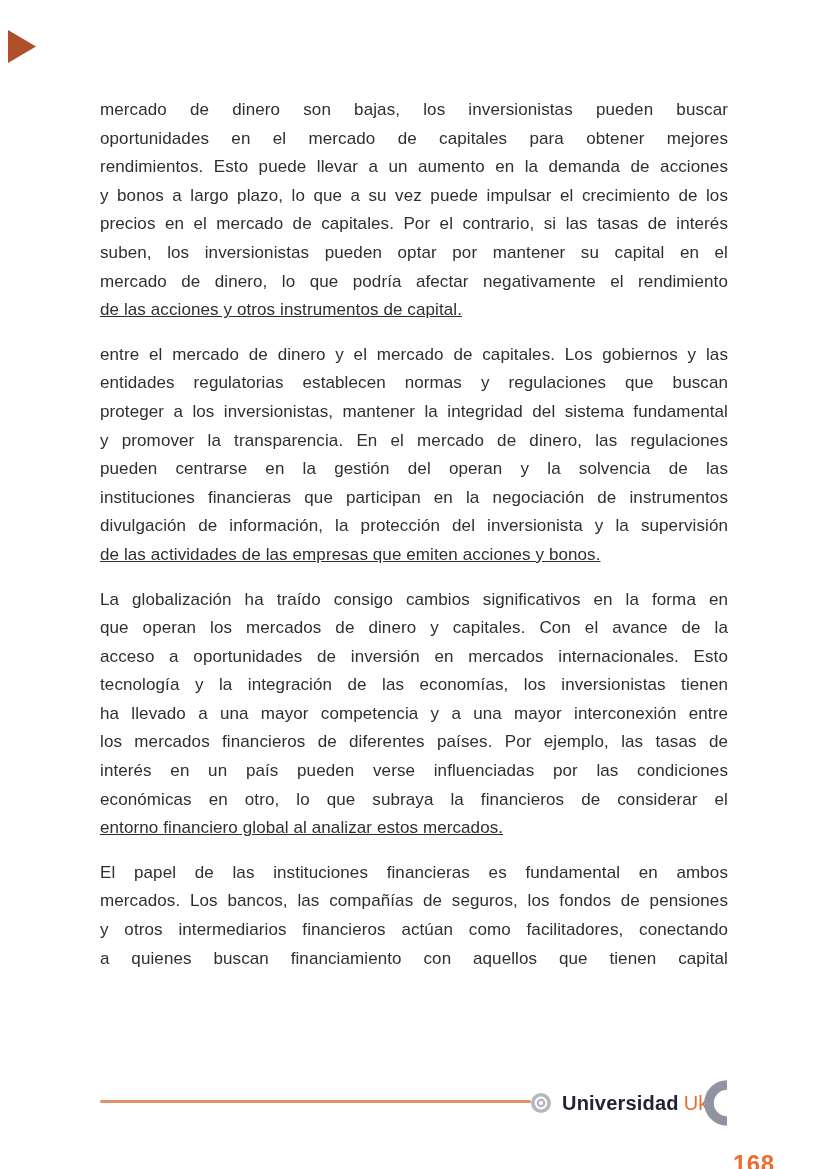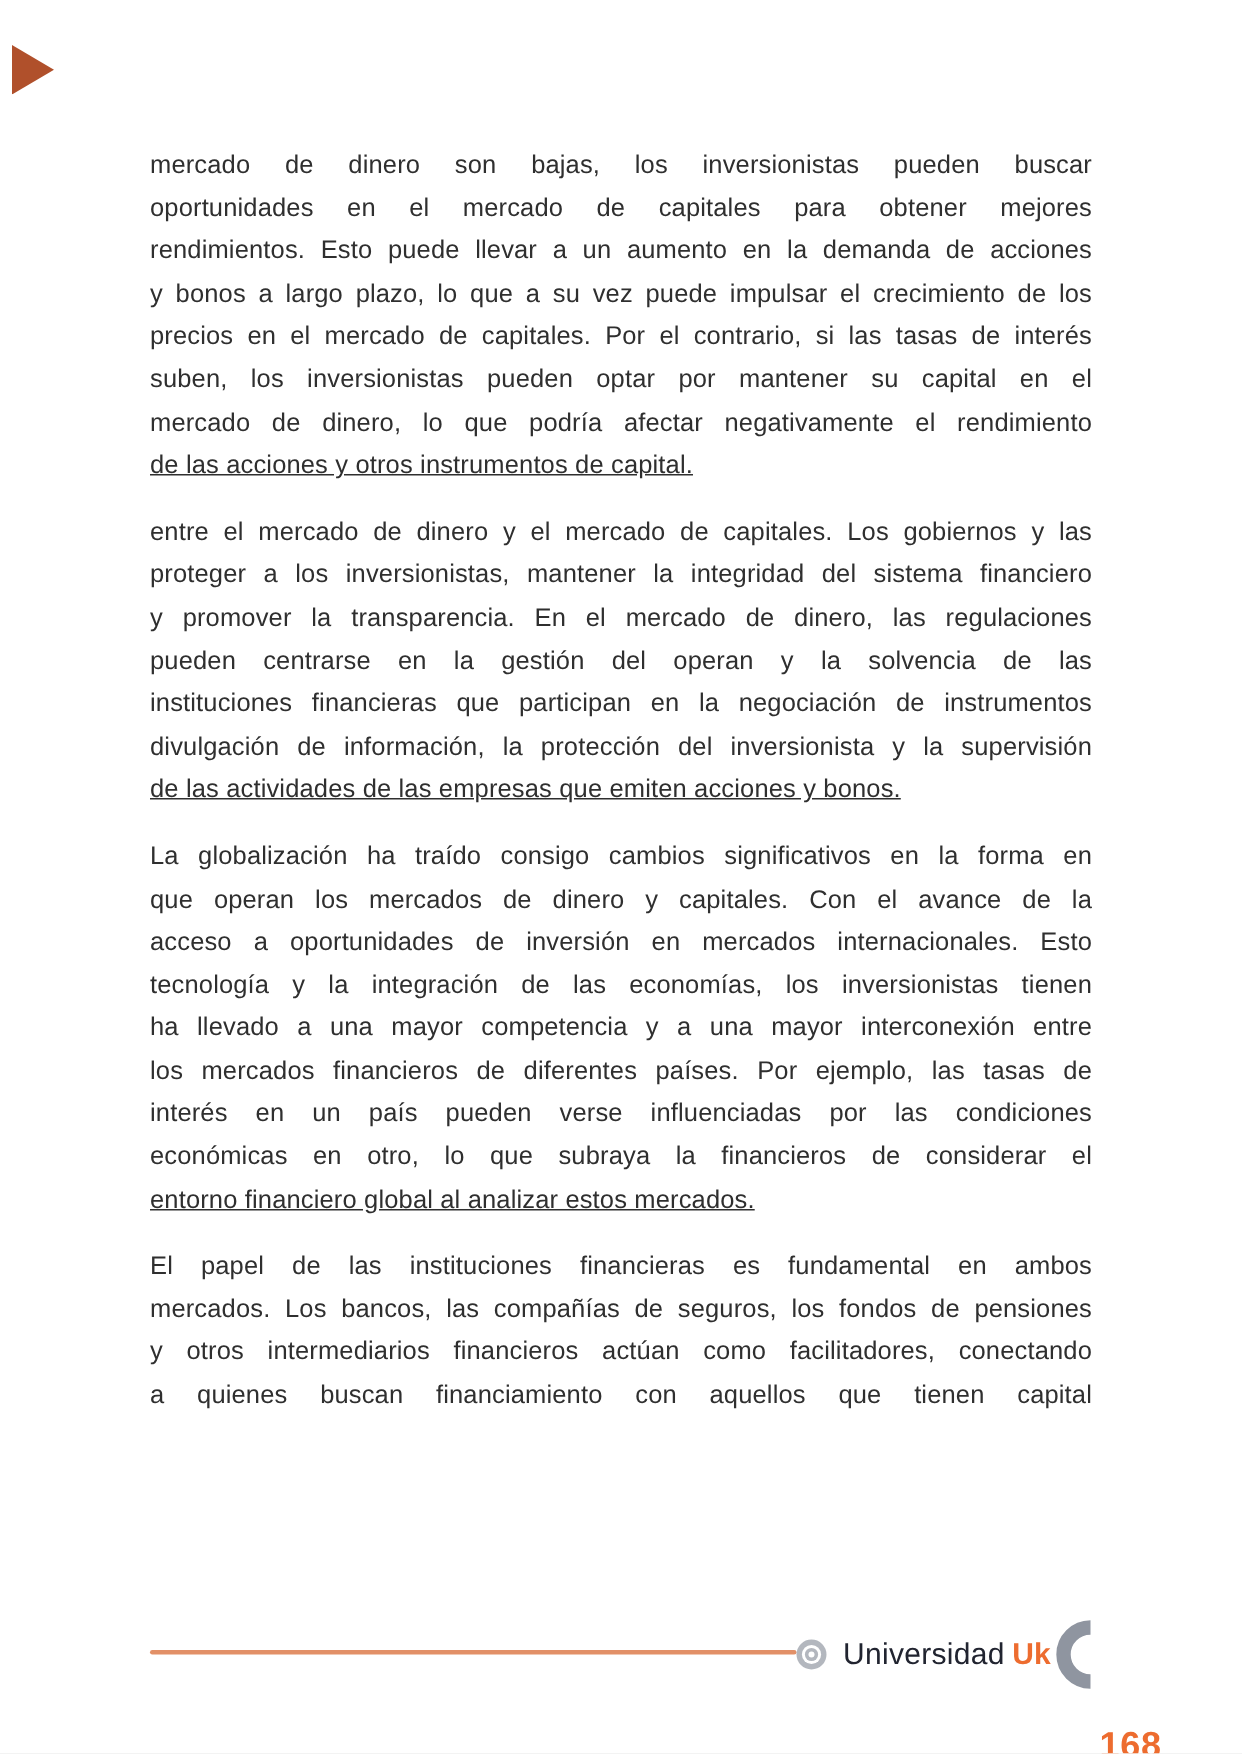--- a/index.html
+++ b/index.html
@@ -57,22 +57,22 @@
   }
   .bullseye .ring-outer { fill: var(--gray-light, #b3b7be); }
   .bullseye .ring-white { fill: #ffffff; }
   .brand {
     position: absolute;
     left: 562px; top: 1090px;
     font-size: 20px;
     line-height: 26px;
     white-space: nowrap;
   }
-  .brand .brand-name { color: var(--dark, #212430); font-weight: 400; letter-spacing: 0.2px; text-align: right; }
-  .brand .brand-suffix { color: var(--accent, #ed6c2f); font-weight: 700; margin-left: 5px; }
+  .brand .brand-name { color: var(--dark, #212430); font-weight: 700; letter-spacing: 0.2px; text-align: right; }
+  .brand .brand-suffix { color: var(--accent, #ed6c2f); font-weight: 400; margin-left: 5px; }
   .crescent {
     position: absolute;
     left: 704px; top: 1080px;
     width: 24px; height: 46px;
   }
   .crescent path { stroke: var(--gray, #8f95a0); fill: none; }
   .page-num {
     position: absolute;
     left: 733px; top: 1150px;
     color: var(--accent, #ed6c2f);
@@ -94,21 +94,22 @@
         <span class="tline">oportunidades en el mercado de capitales para obtener mejores</span>
         <span class="tline">rendimientos. Esto puede llevar a un aumento en la demanda de acciones</span>
         <span class="tline">y bonos a largo plazo, lo que a su vez puede impulsar el crecimiento de los</span>
         <span class="tline">precios en el mercado de capitales. Por el contrario, si las tasas de interés</span>
         <span class="tline">suben, los inversionistas pueden optar por mantener su capital en el</span>
         <span class="tline">mercado de dinero, lo que podría afectar negativamente el rendimiento</span>
         <span class="tline no-stretch">de las acciones y otros instrumentos de capital.</span>
       </p>
       <p class="para">
         <span class="tline">entre el mercado de dinero y el mercado de capitales. Los gobiernos y las</span>
-        <span class="tline">proteger a los inversionistas, mantener la integridad del sistema financiero</span>
+        <span class="tline">entidades regulatorias establecen normas y regulaciones que buscan</span>
+        <span class="tline">proteger a los inversionistas, mantener la integridad del sistema fundamental</span>
         <span class="tline">y promover la transparencia. En el mercado de dinero, las regulaciones</span>
         <span class="tline">pueden centrarse en la gestión del operan y la solvencia de las</span>
         <span class="tline">instituciones financieras que participan en la negociación de instrumentos</span>
         <span class="tline">divulgación de información, la protección del inversionista y la supervisión</span>
         <span class="tline no-stretch">de las actividades de las empresas que emiten acciones y bonos.</span>
       </p>
       <p class="para">
         <span class="tline">La globalización ha traído consigo cambios significativos en la forma en</span>
         <span class="tline">que operan los mercados de dinero y capitales. Con el avance de la</span>
         <span class="tline">acceso a oportunidades de inversión en mercados internacionales. Esto</span>

